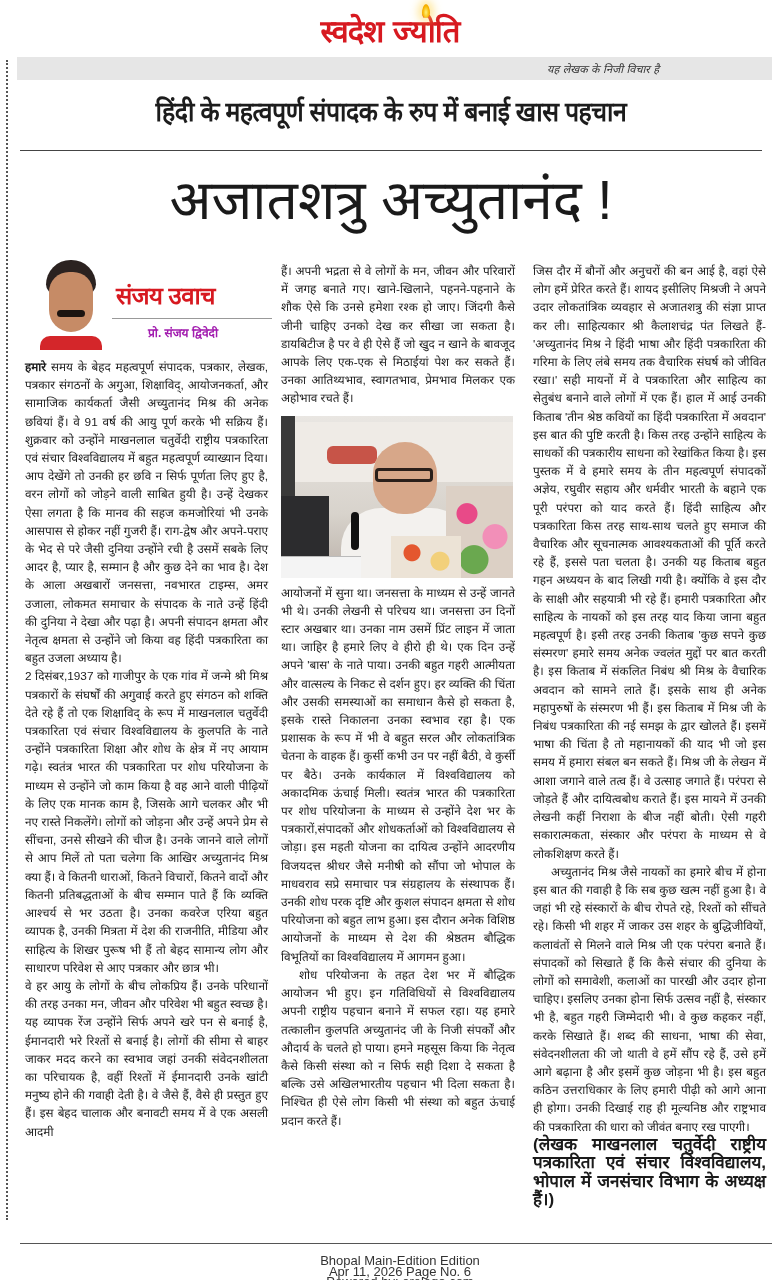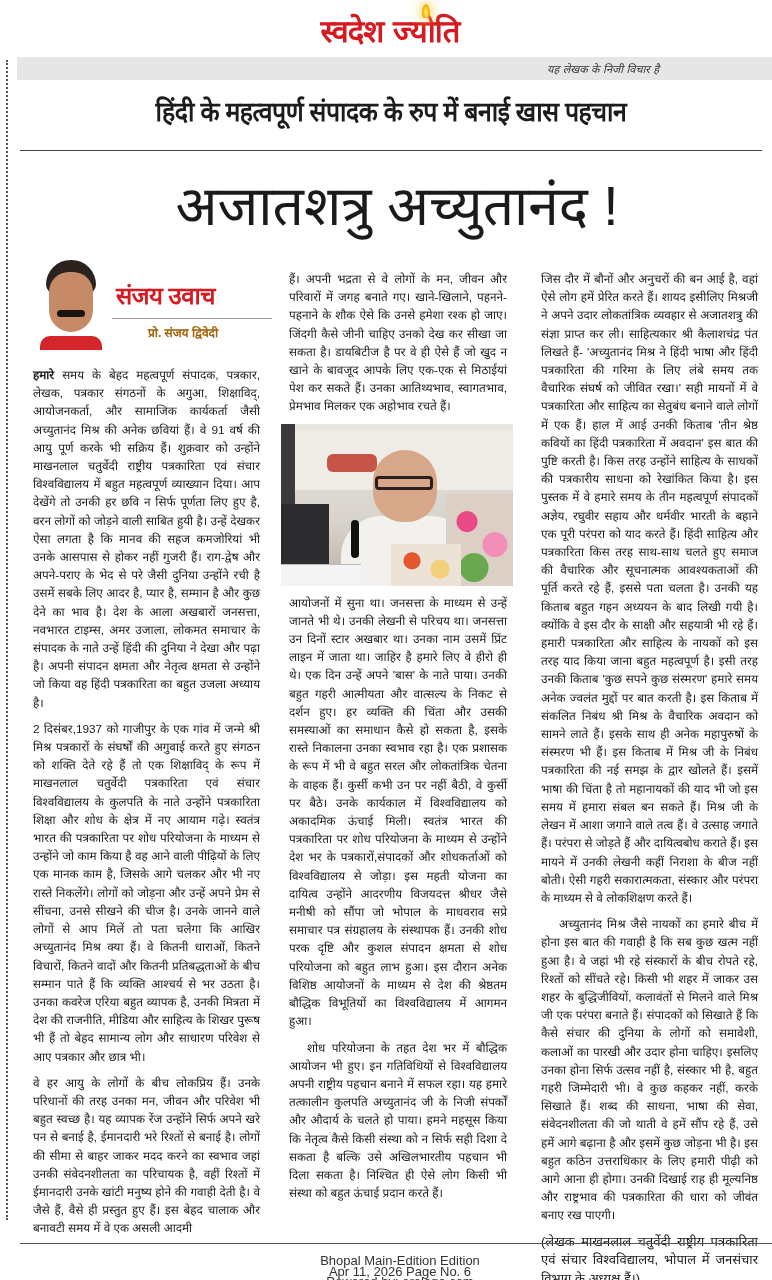--- a/index.html
+++ b/index.html
@@ -56,30 +56,30 @@
   .portrait .face { position:absolute; left:9px; top:14px; width:44px; height:60px; background:#c68b66; border-radius:20px 20px 22px 22px; }
   .portrait .mustache { position:absolute; left:17px; top:52px; width:28px; height:7px; background:#1c1410; border-radius:8px; }
   .portrait .shirt { position:absolute; left:0; top:78px; width:62px; height:20px; background:#d4262a; border-radius:10px 10px 0 0; }
   .col-title {
     position: absolute; left: 76px; top: 20px; font-family: "Liberation Sans", sans-serif;
     font-weight: bold; font-size: 24px; color: #d71920; letter-spacing: -0.5px;
   }
   .col-rule { position:absolute; left: 72px; top: 60px; width: 160px; border-top: 1px solid #999; }
   .col-author {
     position: absolute; left: 108px; top: 66px; font-family: "Liberation Sans", sans-serif;
-    font-weight: bold; font-size: 12px; color: #a16207;
+    font-weight: bold; font-size: 12px; color: #a21caf;
   }
   .col { position: absolute; font-family: "Liberation Sans", sans-serif; font-size: 11.8px; line-height: 18.2px; color: #1b1b1b; text-align: justify; }
-  .col p { margin: 8px; }
+  .col p { margin: 0; }
   .col1 { left: 25px; top: 358px; width: 243px; }
   .col2 { left: 281px; top: 262px; width: 234px; }
   .col3 { left: 533px; top: 262px; width: 233px; }
   .lead-word { font-weight: bold; }
   .indent { text-indent: 18px; }
-  .byline-note { font-weight: normal; font-size: 13px; line-height: 18.5px; }
+  .byline-note { font-weight: bold; font-size: 17px; line-height: 18.5px; }
   .photo {
     position: relative; width: 232px; height: 162px; margin: 8px 0 6px 0; overflow: hidden;
     background: linear-gradient(180deg, #e9e6e2 0%, #d8d3cc 60%, #b9b0a8 100%);
   }
   .photo .banner { position:absolute; left:10px; top:6px; width:222px; height:60px; background:#efebe6; }
   .photo .banner-red { position:absolute; left:46px; top:30px; width:50px; height:18px; background:#c0392b; border-radius:6px; opacity:.85; }
   .photo .dark-left { position:absolute; left:0; top:0; width:14px; height:162px; background:#3a3a3a; }
   .photo .chair { position:absolute; left:0; top:80px; width:48px; height:70px; background:#2c2c2e; }
   .photo .head { position:absolute; left:92px; top:26px; width:64px; height:72px; background:#d7a789; border-radius:32px 32px 30px 30px; }
   .photo .glasses { position:absolute; left:94px; top:52px; width:58px; height:14px; border:3px solid #2a1f1a; border-radius:4px; box-sizing:border-box; }
@@ -103,21 +103,21 @@
   <div class="logo">स्वदेश ज्योति</div>
   <div class="flame"></div>
 </header>
 
 <div class="opinion-bar">
   <span class="opinion-note">यह लेखक के निजी विचार है</span>
 </div>
 
 <h2 class="kicker" style="margin:0;">हिंदी के महत्वपूर्ण संपादक के रुप में बनाई खास पहचान</h2>
 <div class="rule-top"></div>
-<h1 class="headline" style="margin:6px;">अजातशत्रु अच्युतानंद !</h1>
+<h1 class="headline" style="margin:0;">अजातशत्रु अच्युतानंद !</h1>
 
 <div class="columnist">
   <div class="portrait">
     <div class="shirt"></div>
     <div class="hair"></div>
     <div class="face"></div>
     <div class="mustache"></div>
   </div>
   <div class="col-title">संजय उवाच</div>
   <div class="col-rule"></div>

